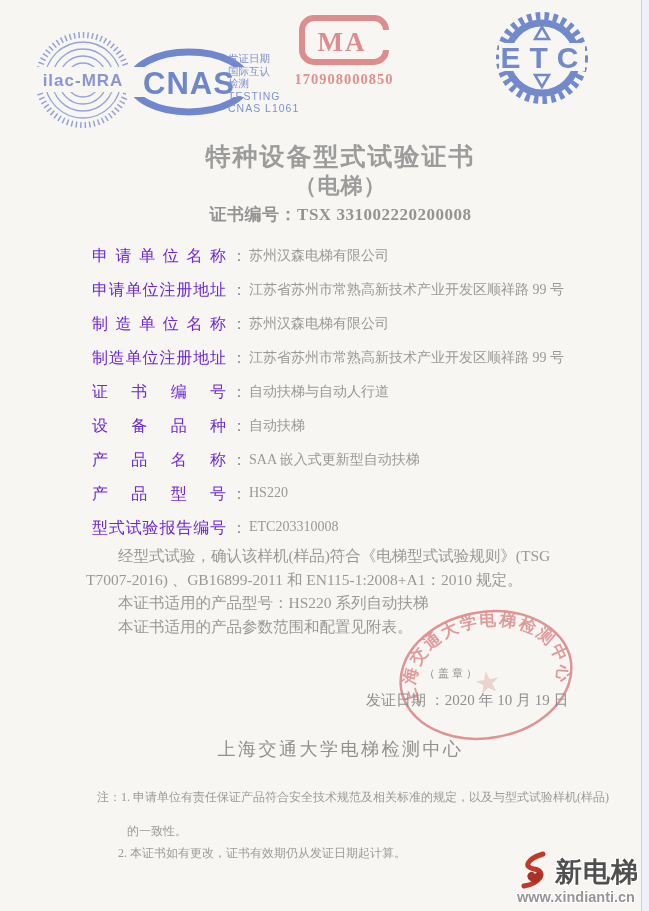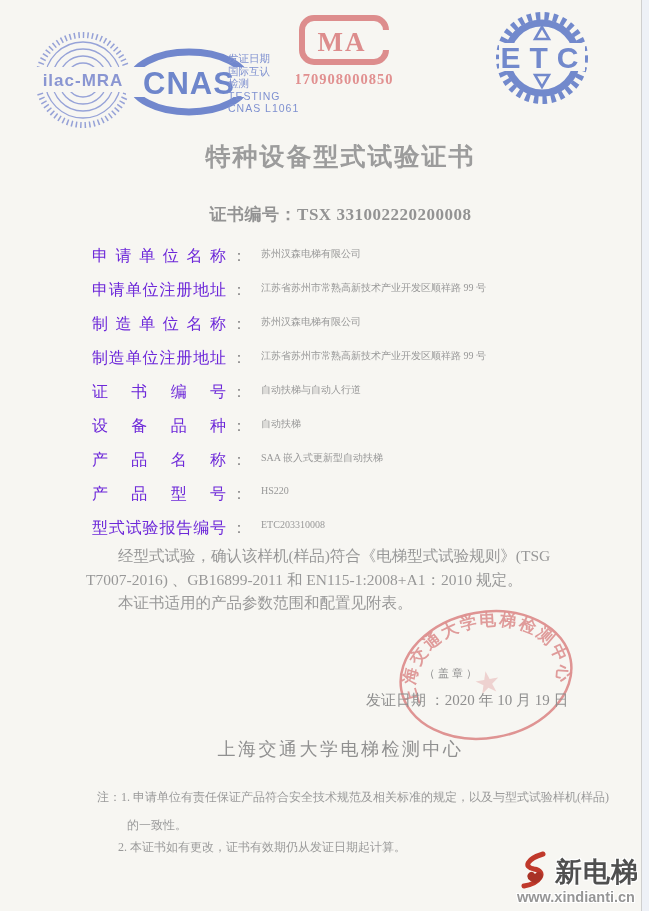--- a/index.html
+++ b/index.html
@@ -29,40 +29,40 @@
   .title2 { top:171px; font-family:"Liberation Sans","DejaVu Sans",sans-serif;
     font-size:22px; font-weight:bold; letter-spacing:1px; color:#9c9c9c; }
   .cert-line { top:203px; font-size:17px; font-weight:bold; color:#939393; letter-spacing:.5px; }
 
   
   .fields { position:absolute; left:92px; top:246px; }
   .field-row { height:34px; white-space:nowrap; }
   .field-label { display:inline-block; width:134px; font-size:16px;
     text-align:justify; text-align-last:justify; color:#6d28d9; vertical-align:top; }
   .field-colon { display:inline-block; margin-left:5px; font-size:16px; color:#8e8e8e; vertical-align:top; }
-  .field-value { display:inline-block; margin-left:14px; font-size:10px; color:#989898; vertical-align:top; padding-top:1px; }
+  .field-value { display:inline-block; margin-left:2px; font-size:14px; color:#989898; vertical-align:top; padding-top:1px; }
 
   
   .body-text { position:absolute; left:86px; top:544px; width:520px;
     font-size:15.5px; line-height:23.5px; color:#989898; }
   .indent { text-indent:32px; }
 
   
   .seal { position:absolute; left:384px; top:597px; }
   .stamp-here { position:absolute; left:424px; top:666px; font-size:11px;
     letter-spacing:3px; color:#8f8f8f; }
   .issue-line { position:absolute; left:366px; top:691px; font-size:15px; color:#8f8f8f; }
   .issuer { position:absolute; top:737px; left:0; width:100%; box-sizing:border-box;
     padding-left:32px; text-align:center; font-size:18px; letter-spacing:2.5px; color:#909090; }
 
   
   .notes { position:absolute; left:97px; top:789px; font-size:12px;
     line-height:16px; color:#9a9a9a; }
   .note-l1 {}
-  .note-l2 { margin-left:30px; margin-top:12px; }
+  .note-l2 { margin-left:30px; margin-top:18px; }
   .note-l3 { margin-left:21px; margin-top:6px; }
 
   
   .watermark { position:absolute; right:10px; bottom:6px; text-align:center; }
   .wm-row { display:flex; align-items:flex-end; }
   .wm-brand { font-family:"Liberation Sans","DejaVu Sans",sans-serif; font-size:27px;
     font-weight:bold; color:#4f4f4f; letter-spacing:1px;
     text-shadow:1px 1px 0 #fff,-1px -1px 0 #fff,1px -1px 0 #fff,-1px 1px 0 #fff,0 0 2px #fff; }
   .wm-site { font-family:"Liberation Sans","DejaVu Sans",sans-serif; font-size:14.5px;
     font-weight:bold; color:#969696; margin-top:-1px;
@@ -108,39 +108,41 @@
   <svg class="logo etc" width="100" height="100" viewBox="0 0 100 100">
     <circle cx="50" cy="50" r="42" fill="none" stroke="#7289cc" stroke-width="8" stroke-dasharray="4.5 4.2"></circle>
     <circle cx="50" cy="50" r="35" fill="none" stroke="#7289cc" stroke-width="7"></circle>
     <rect x="7" y="35" width="86" height="28" fill="#f7f6f2"></rect>
     <polygon points="50,19 43,31 57,31" fill="none" stroke="#7289cc" stroke-width="2.5"></polygon>
     <polygon points="43,67 57,67 50,79" fill="none" stroke="#7289cc" stroke-width="2.5"></polygon>
     <text x="52" y="60" text-anchor="middle" font-family="Liberation Sans, sans-serif" font-size="30" font-weight="bold" fill="#7289cc" letter-spacing="9">ETC</text>
   </svg>
 
   <div class="center-line title1">特种设备型式试验证书</div>
+  <div class="center-line title2">（电梯）</div>
   <div class="center-line cert-line">
     <span>证书编号：</span><span>TSX 331002220200008</span>
   </div>
 
   <div class="fields">
     <div class="field-row"><span class="field-label">申请单位名称</span><span class="field-colon">：</span><span class="field-value">苏州汉森电梯有限公司</span></div>
     <div class="field-row"><span class="field-label">申请单位注册地址</span><span class="field-colon">：</span><span class="field-value">江苏省苏州市常熟高新技术产业开发区顺祥路 99 号</span></div>
     <div class="field-row"><span class="field-label">制造单位名称</span><span class="field-colon">：</span><span class="field-value">苏州汉森电梯有限公司</span></div>
     <div class="field-row"><span class="field-label">制造单位注册地址</span><span class="field-colon">：</span><span class="field-value">江苏省苏州市常熟高新技术产业开发区顺祥路 99 号</span></div>
     <div class="field-row"><span class="field-label">证书编号</span><span class="field-colon">：</span><span class="field-value">自动扶梯与自动人行道</span></div>
     <div class="field-row"><span class="field-label">设备品种</span><span class="field-colon">：</span><span class="field-value">自动扶梯</span></div>
     <div class="field-row"><span class="field-label">产品名称</span><span class="field-colon">：</span><span class="field-value">SAA 嵌入式更新型自动扶梯</span></div>
     <div class="field-row"><span class="field-label">产品型号</span><span class="field-colon">：</span><span class="field-value">HS220</span></div>
     <div class="field-row"><span class="field-label">型式试验报告编号</span><span class="field-colon">：</span><span class="field-value">ETC203310008</span></div>
   </div>
 
   <div class="body-text">
     <div class="indent">经型式试验，确认该样机(样品)符合《电梯型式试验规则》(TSG</div>
     <div>T7007-2016) 、GB16899-2011 和 EN115-1:2008+A1：2010 规定。</div>
+    <div class="indent">本证书适用的产品型号：HS220 系列自动扶梯</div>
     <div class="indent">本证书适用的产品参数范围和配置见附表。</div>
   </div>
 
   <svg class="seal" width="210" height="158" viewBox="0 0 210 158">
     <g transform="rotate(-10 102 78)" opacity="0.85">
       <ellipse cx="102" cy="78" rx="86" ry="63" fill="none" stroke="#db8383" stroke-width="2.5"></ellipse>
       <path id="sealArc" d="M 34 98 A 72 52 0 1 1 170 98" fill="none"></path>
       <text font-size="16.5" font-weight="bold" fill="#d98080" letter-spacing="2.5" opacity="0.9">
         <textPath href="#sealArc" startOffset="4">上海交通大学电梯检测中心</textPath>
       </text>

